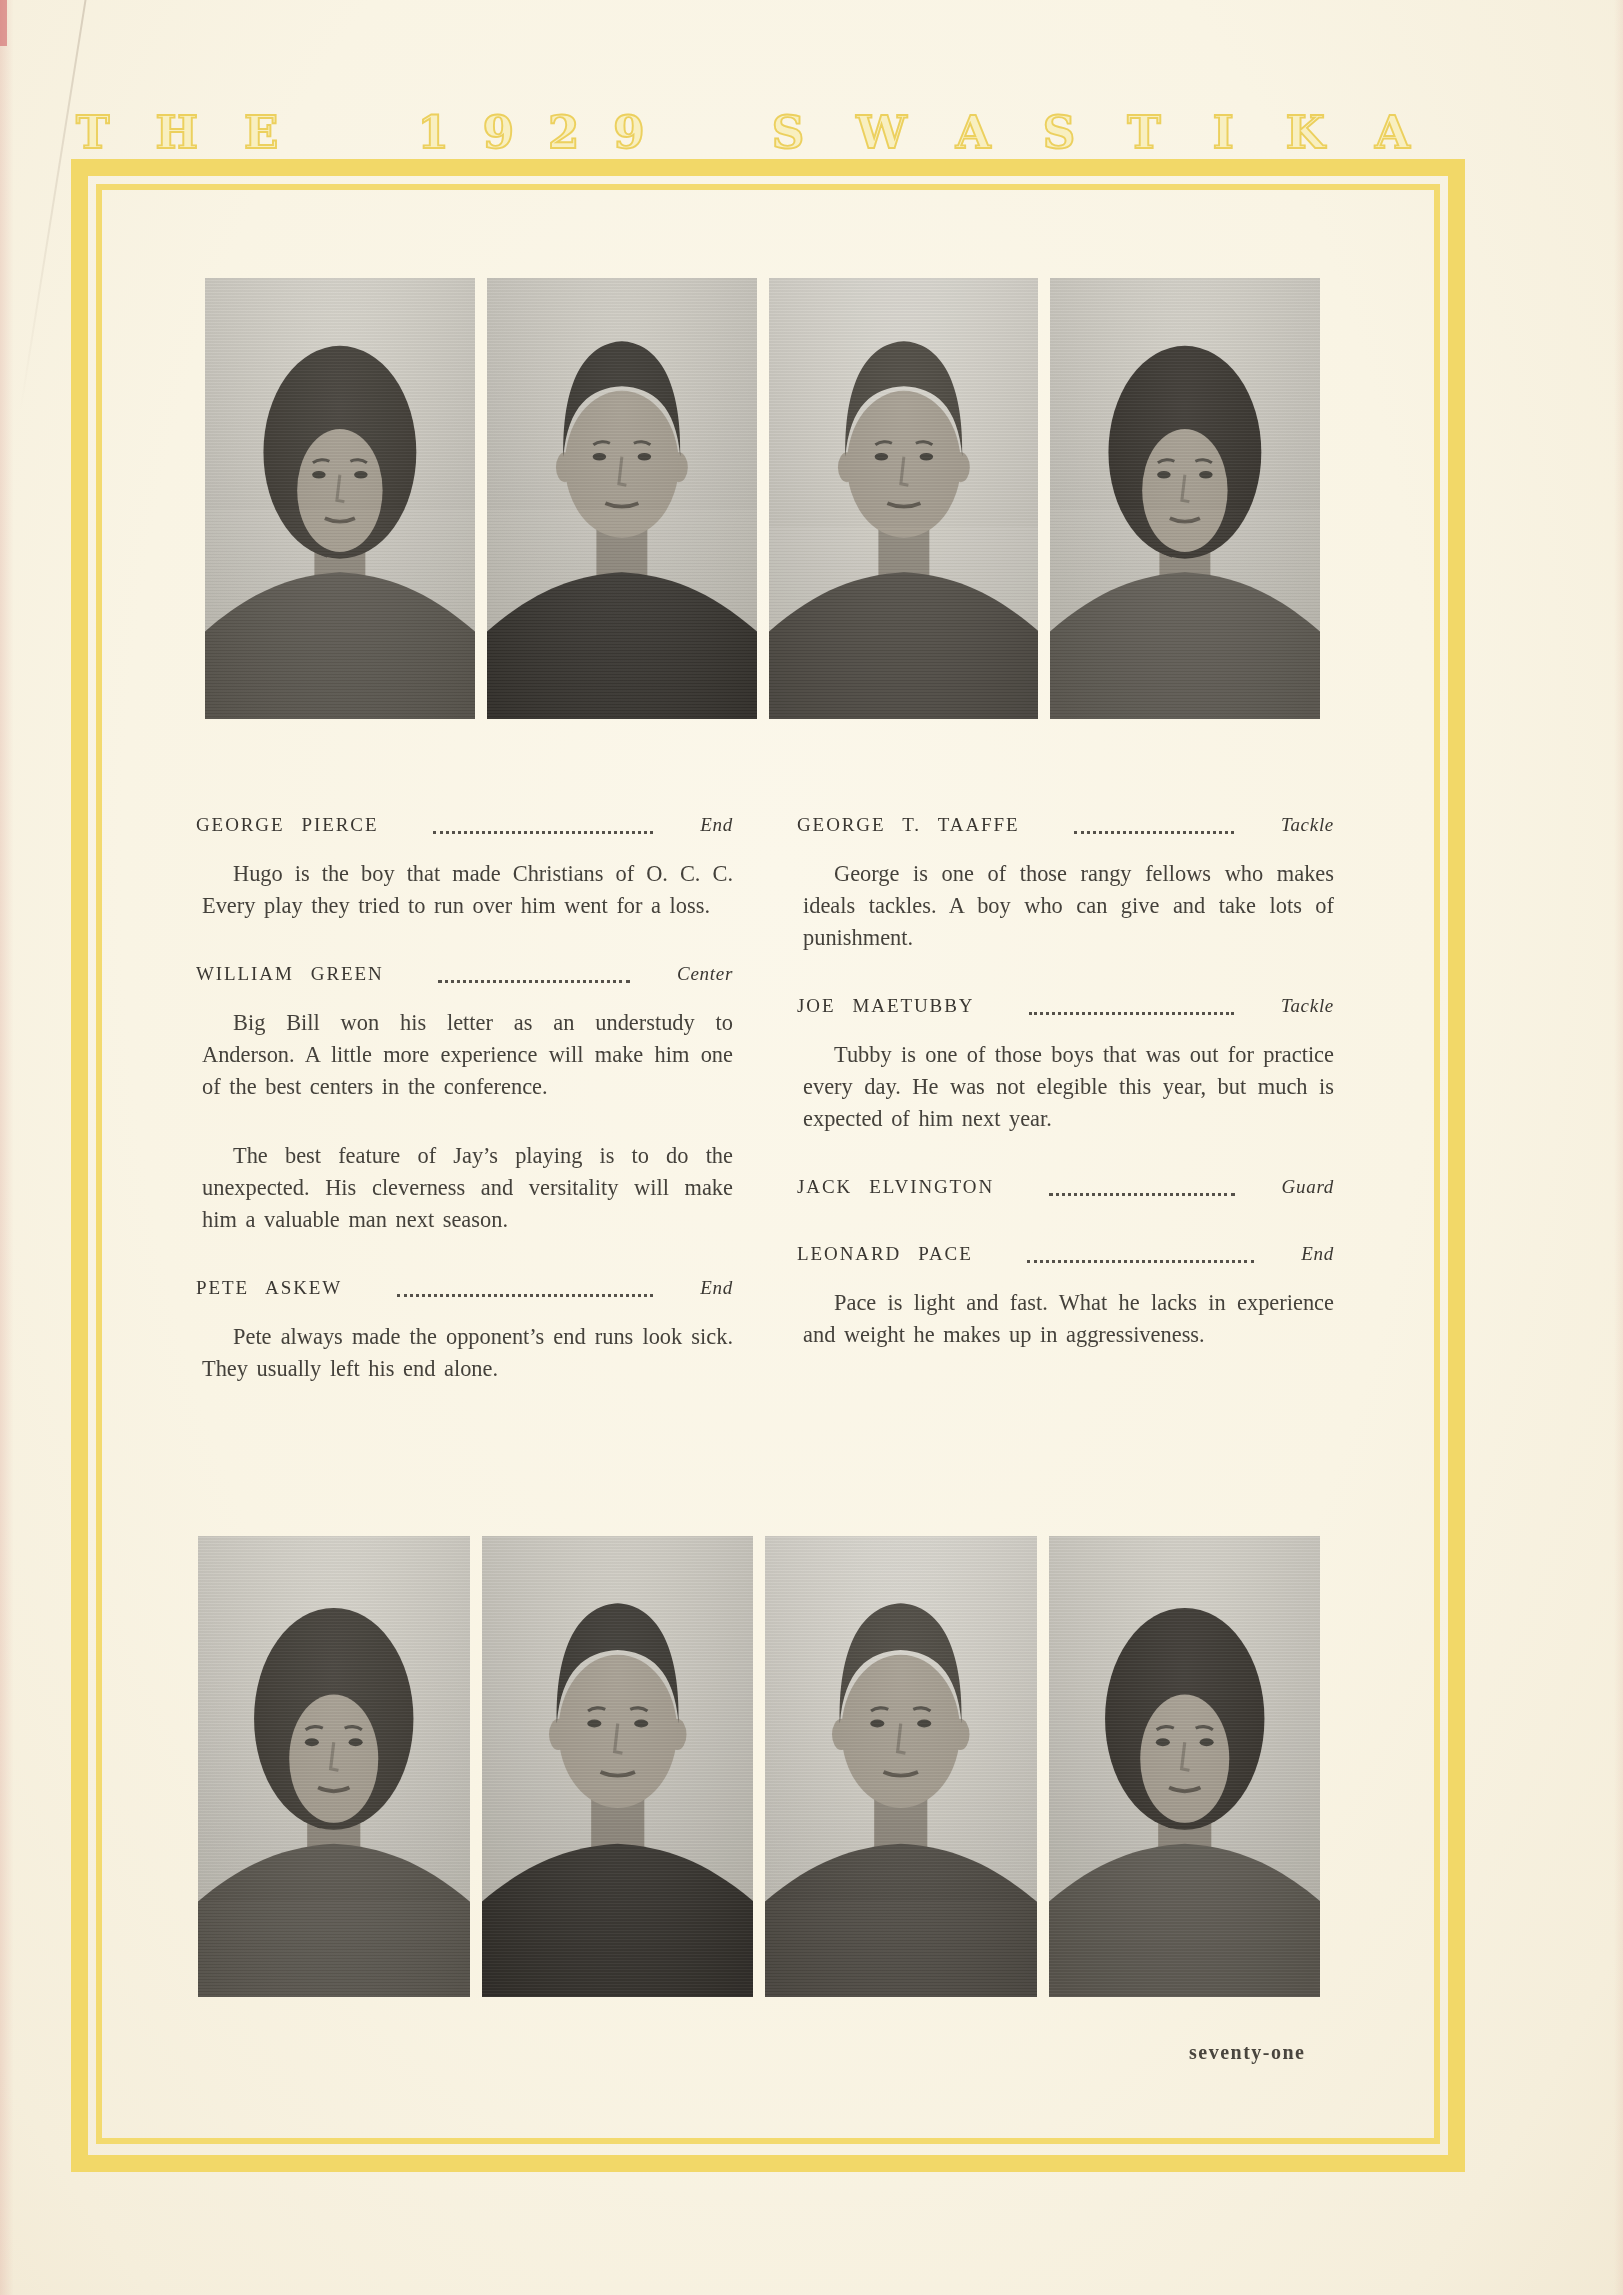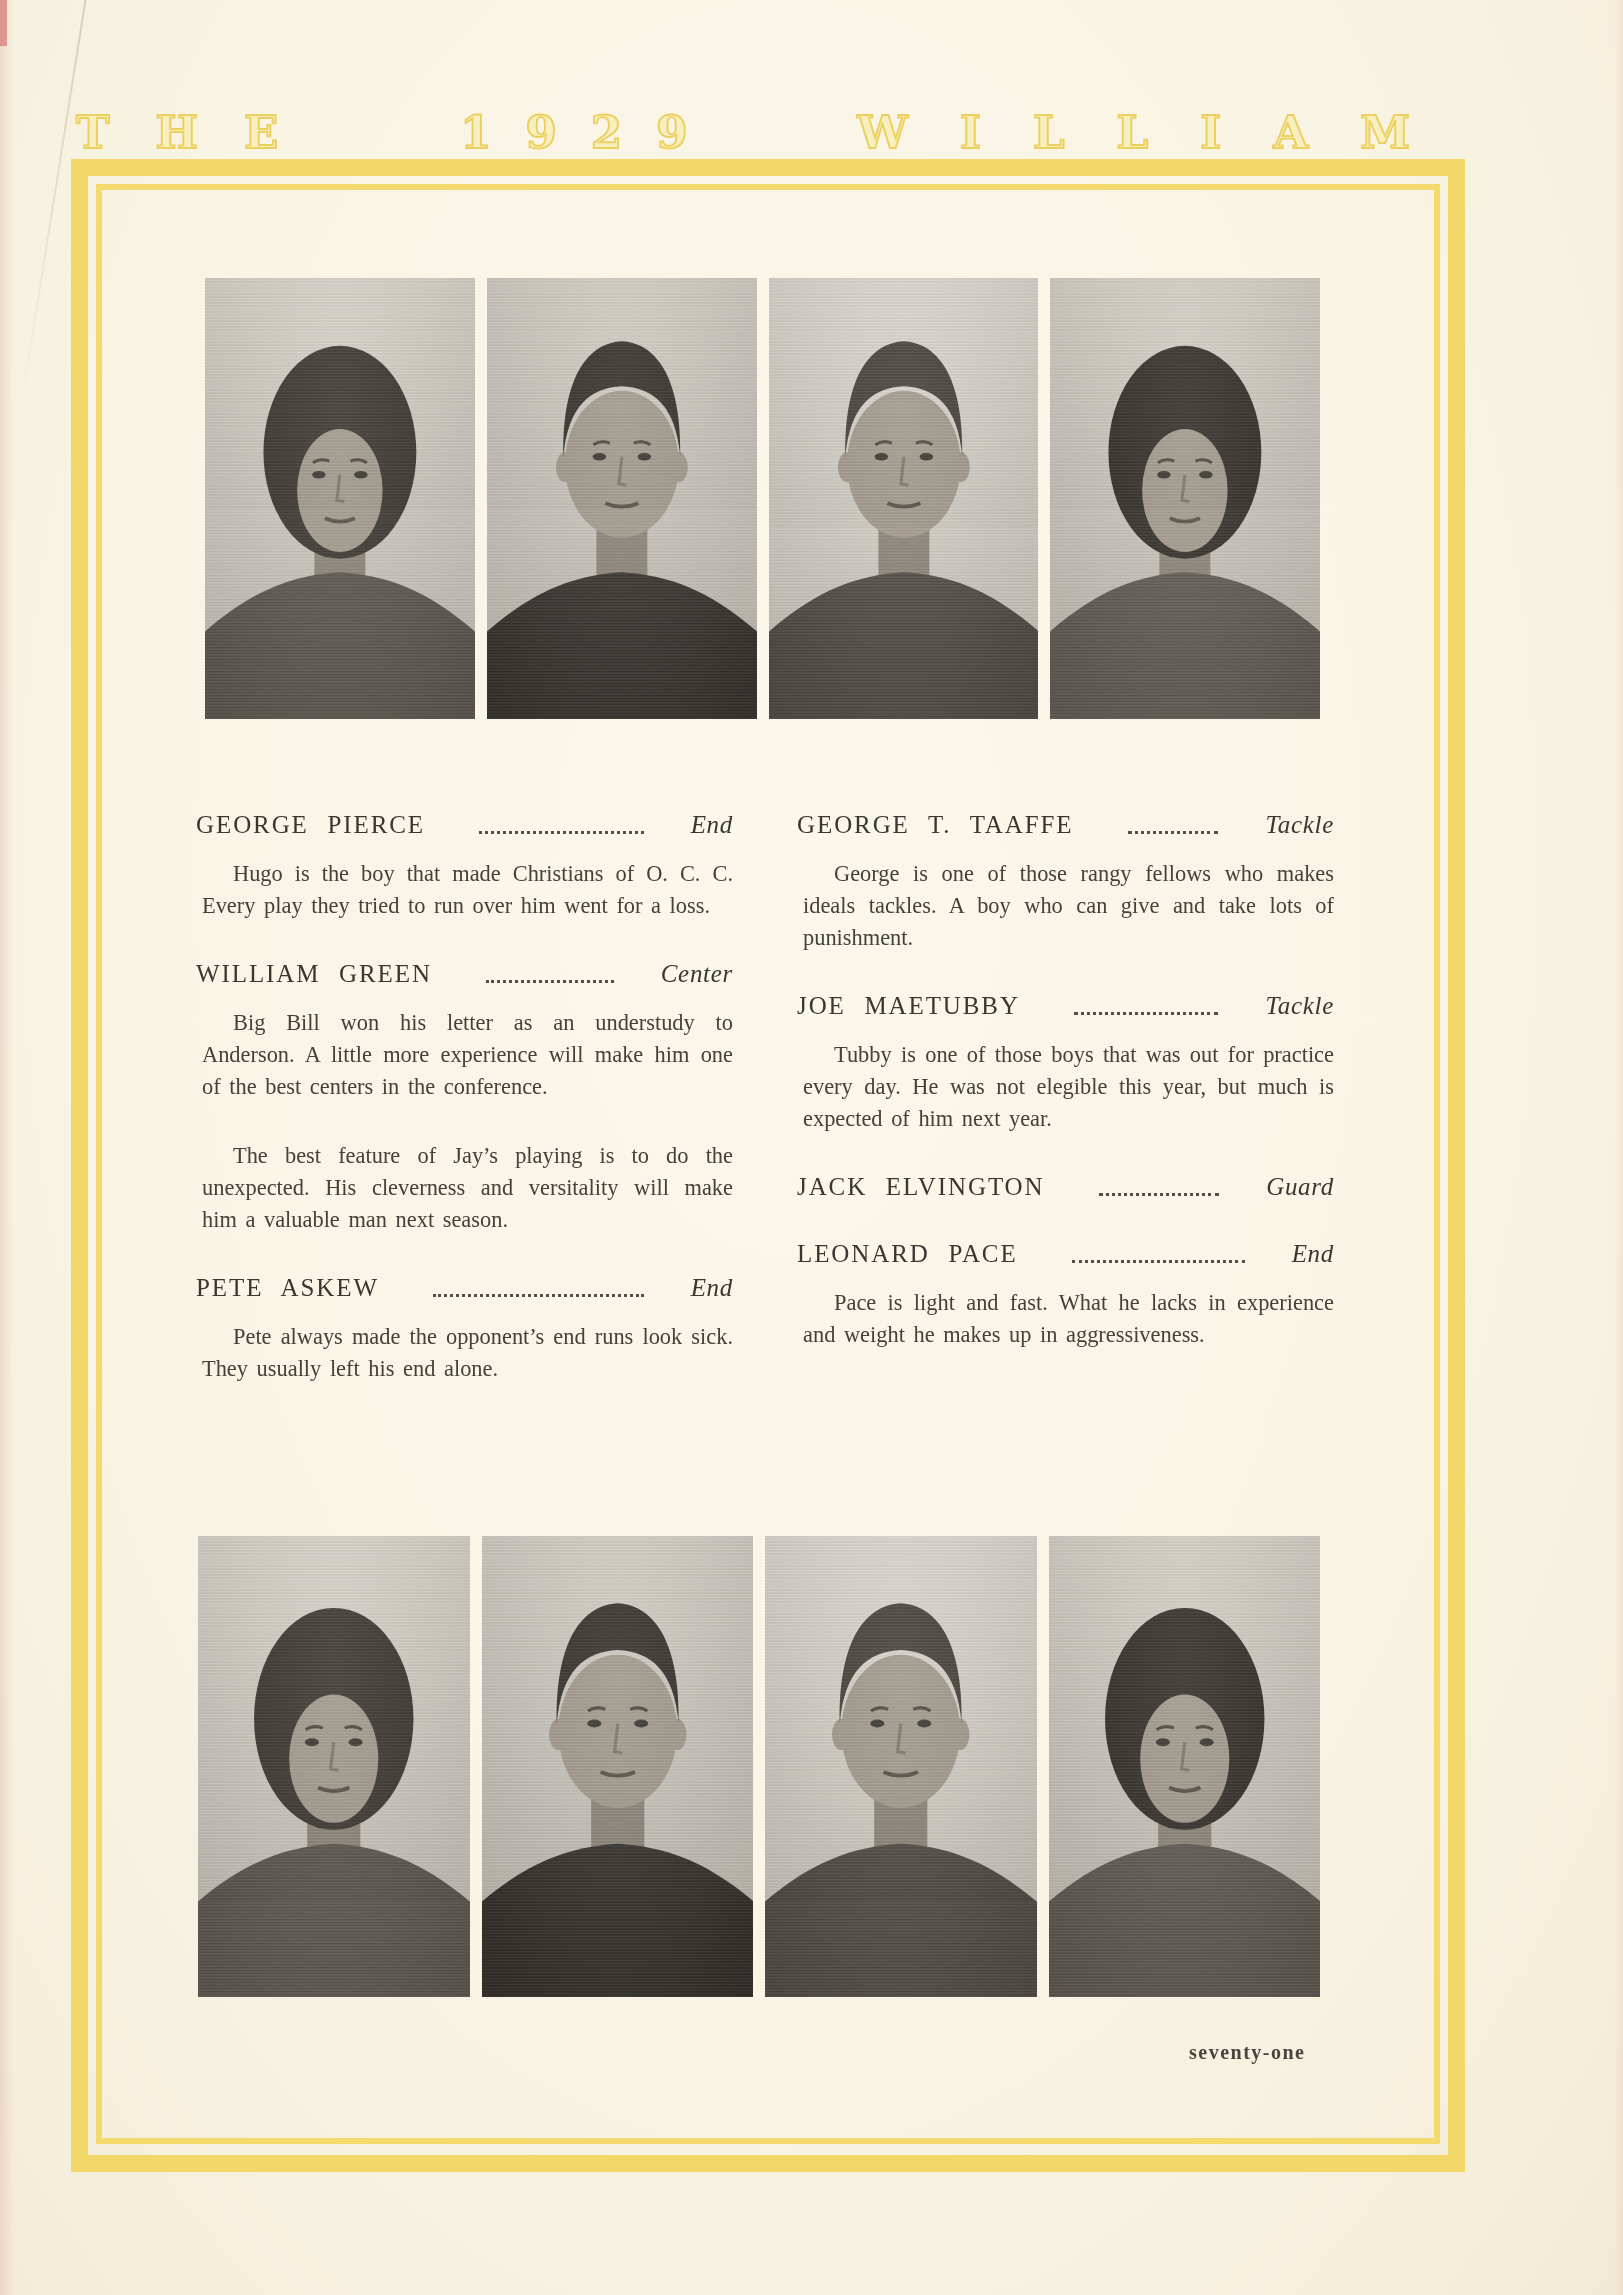--- a/index.html
+++ b/index.html
@@ -71,21 +71,21 @@
   .photo-row .photo:nth-child(4){--jersey:#5e5a52;--helmet:#322e28;
     background:linear-gradient(180deg,#d5d2c9,#c4c1b8 70%,#bcb9b0);}
 
   
   .column{position:absolute;top:810px;width:537px;color:#413e38;}
   .column-left{left:196px;}
   .column-right{left:797px;}
   .entry + .entry{margin-top:37px;}
   .entry-head{
     display:flex;align-items:flex-end;
-    font-size:25px;line-height:30px;color:#3a3732;gap:44px;
+    font-size:19px;line-height:30px;color:#3a3732;gap:44px;
   }
   .pname{letter-spacing:1.9px;word-spacing:10.5px;white-space:nowrap;}
   .leader{flex:1 1 auto;border-bottom:3px dotted #55514a;margin:0 3px 6px 10.5px;min-width:30px;}
   .ppos{font-style:italic;white-space:nowrap;letter-spacing:0.7px;}
   .bio{
     margin:18px 0 0 6px;
     font-size:22.4px;line-height:32px;
     text-align:justify;text-indent:31px;
     word-spacing:3px;color:#44413b;
   }
@@ -138,21 +138,21 @@
   <div class="edge-tint-right"></div>
   <div class="scan-mark"></div>
   <div class="crease"></div>
 
   <div class="border-outer"></div>
   <div class="border-inner"></div>
 
   <div class="masthead">
     <span class="mword-1">THE</span>
     <span class="mword-2">1929</span>
-    <span class="mword-3">WILLIAM</span>
+    <span class="mword-3">SWASTIKA</span>
   </div>
 
   <div class="photo-row photo-row-top">
     <figure class="photo">
       <svg viewBox="0 0 360 590" preserveAspectRatio="xMidYMax slice" role="img">
           <use href="#p-helmet-man"></use>
         </svg>
     </figure>
     <figure class="photo">
       <svg viewBox="0 0 360 590" preserveAspectRatio="xMidYMax slice" role="img">

